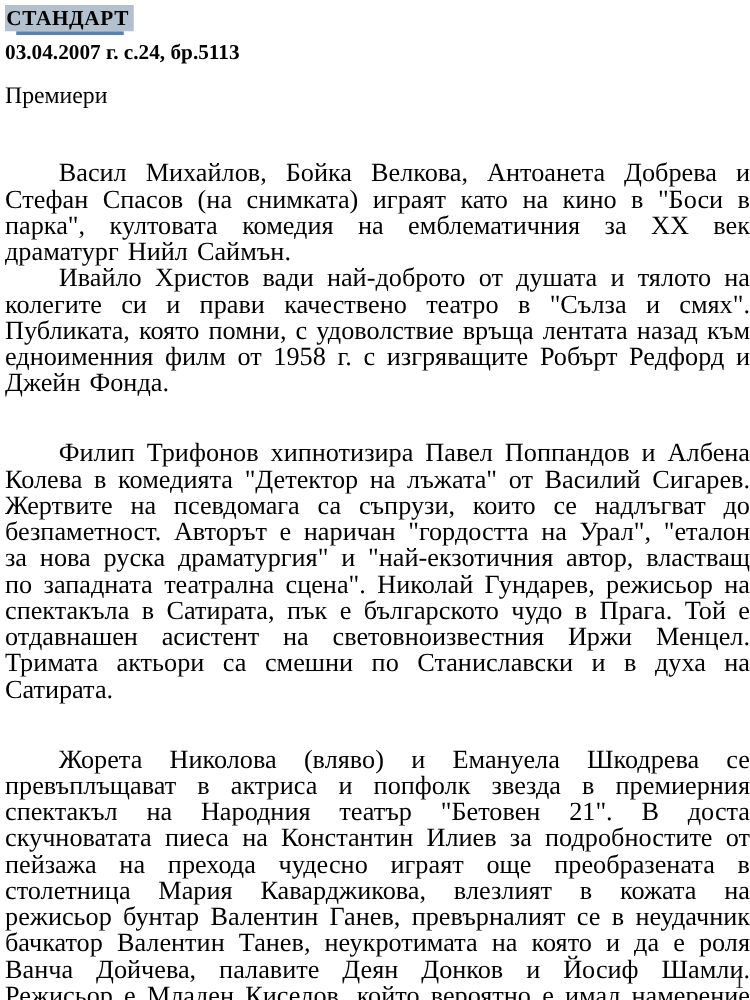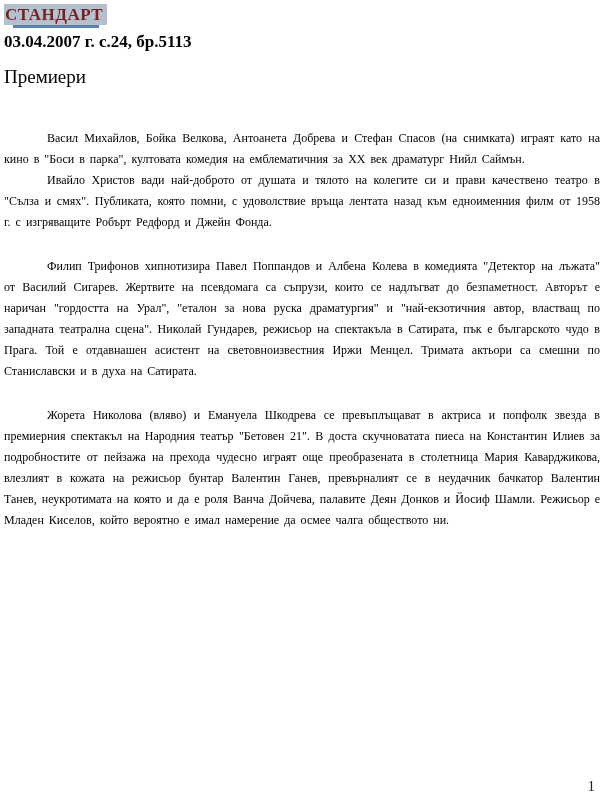--- a/index.html
+++ b/index.html
@@ -17,21 +17,21 @@
     overflow: hidden;
     font-family: "Liberation Serif", "DejaVu Serif", serif;
     color: #000000;
   }
   .masthead-wrap {
     line-height: 0;
   }
   .masthead {
     display: inline-block;
     background: #b3c1ce;
-    color: #7f1d1d;
+    color: #000000;
     font-weight: bold;
     font-size: 17px;
     line-height: 21px;
     letter-spacing: 0.5px;
     padding: 0 4px 0 1px;
   }
   .masthead-underline {
     width: 86px;
     height: 3px;
     background: #5a7fb4;
@@ -49,28 +49,28 @@
     font-weight: normal;
     line-height: 22px;
     margin: 14px 0 0 0;
   }
   .article {
     margin-top: 40px;
   }
   .para {
     margin: 0;
     width: 596px;
-    font-size: 12px;
+    font-size: 21px;
     line-height: 21px;
     text-align: justify;
     text-indent: 43px;
     word-spacing: 2px;
   }
   .para.spaced {
-    margin-top: 23px;
+    margin-top: 35px;
   }
   .page-number {
     position: absolute;
     right: 5px;
     bottom: 6px;
     font-size: 15px;
     line-height: 15px;
     color: #222222;
   }
 </style>

